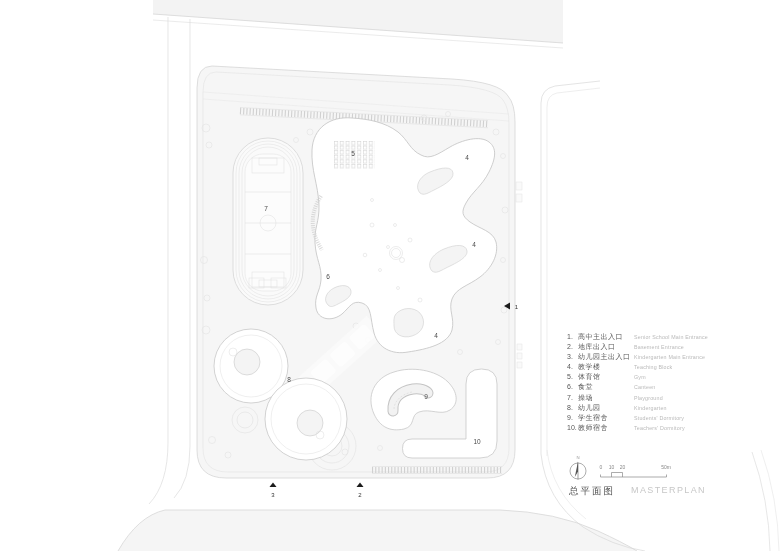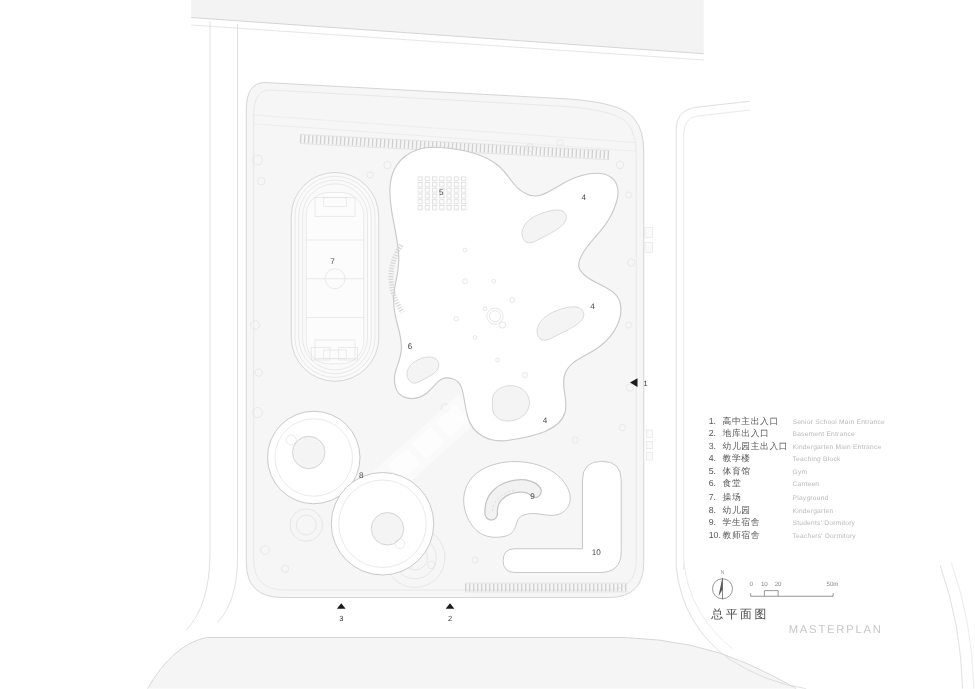--- a/index.html
+++ b/index.html
@@ -6,21 +6,21 @@
   body{width:780px;height:551px;position:relative;background:#ffffff;
        font-family:"Liberation Sans", sans-serif;overflow:hidden;}
   svg{position:absolute;left:0;top:0;}
   .legend{position:absolute;left:567px;top:332px;width:190px;}
   .legend-row{display:flex;align-items:baseline;height:10.1px;white-space:nowrap;}
   .lnum{font-size:7px;color:#565656;width:11px;flex:none;}
   .lzh{font-size:7px;color:#565656;width:56px;flex:none;letter-spacing:.5px;}
   .len{font-size:5.3px;color:#b9b9b9;letter-spacing:.2px;}
   .titlebar{position:absolute;left:569px;top:485px;display:flex;align-items:flex-start;}
   .tzh{font-size:9.5px;color:#4c4c4c;letter-spacing:2px;}
-  .ten{font-size:9px;color:#c7c7c7;letter-spacing:1.4px;margin-left:16px;margin-top:13px;}
+  .ten{font-size:9px;color:#c7c7c7;letter-spacing:1.4px;margin-left:16px;}
 </style>
 </head>
 <body>
 
 <svg width="780" height="551" viewBox="0 0 780 551">
   <defs>
     <pattern id="skl" x="334" y="141" width="5.8" height="4.6" patternUnits="userSpaceOnUse">
       <rect x="0.5" y="0.5" width="3.2" height="3.2" fill="#ffffff" stroke="#cfcfcf" stroke-width="0.5"></rect>
     </pattern>
   </defs>

